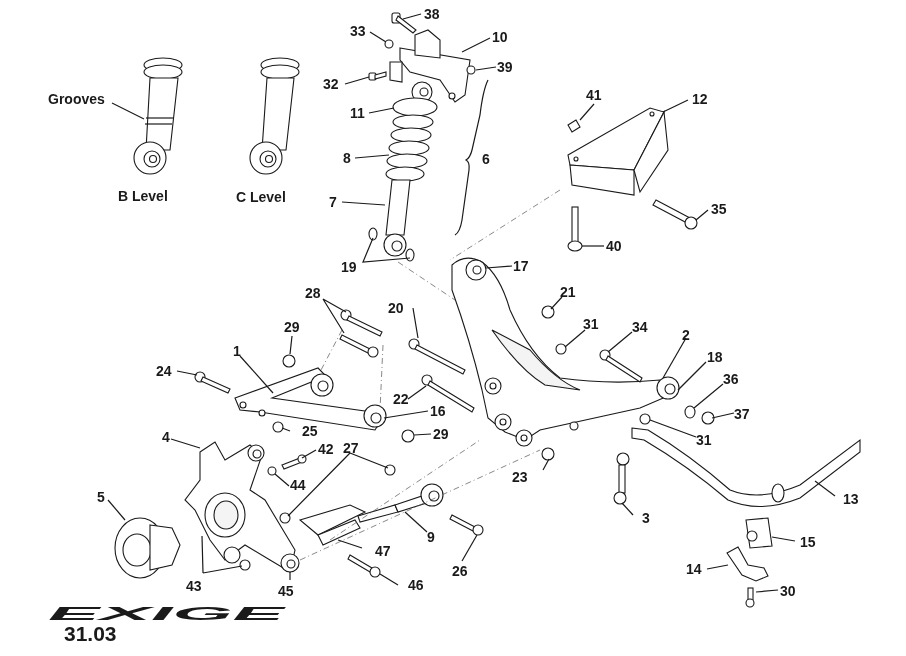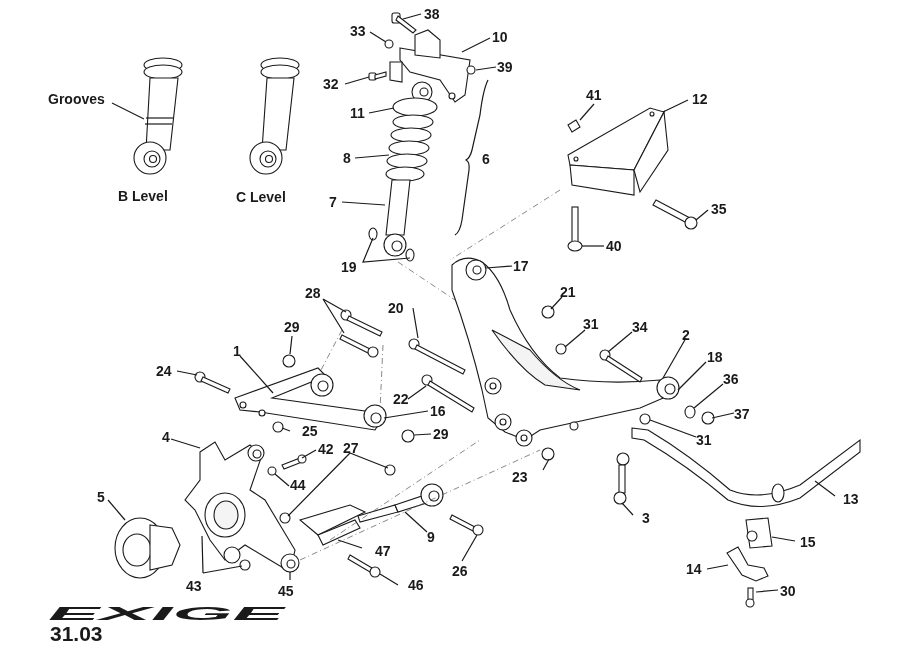--- a/index.html
+++ b/index.html
@@ -23,21 +23,21 @@
       font-weight: bold;
       font-size: 14px;
       fill: #1a1a1a;
     }
     .part { fill: #ffffff; stroke: #1a1a1a; stroke-width: 1.1; }
     .partl { fill: #f4f4f4; stroke: #1a1a1a; stroke-width: 1.1; }
     .leader { stroke: #1a1a1a; stroke-width: 1.2; fill: none; }
     .dash { stroke: #555; stroke-width: 0.7; stroke-dasharray: 6 3 1 3; fill: none; }
     .logo { position: absolute; left: 48px; top: 606px; }
     .page-num {
-      position: absolute; left: 50px; top: 622px;
+      position: absolute; left: 64px; top: 622px;
       font-family: "Liberation Sans", sans-serif;
       font-weight: bold; font-size: 21px; color: #1a1a1a;
     }
   </style>
 </head>
 <body>
 
 <div id="canvas">
 <svg id="drawing" width="906" height="656" viewBox="0 0 906 656">
 

